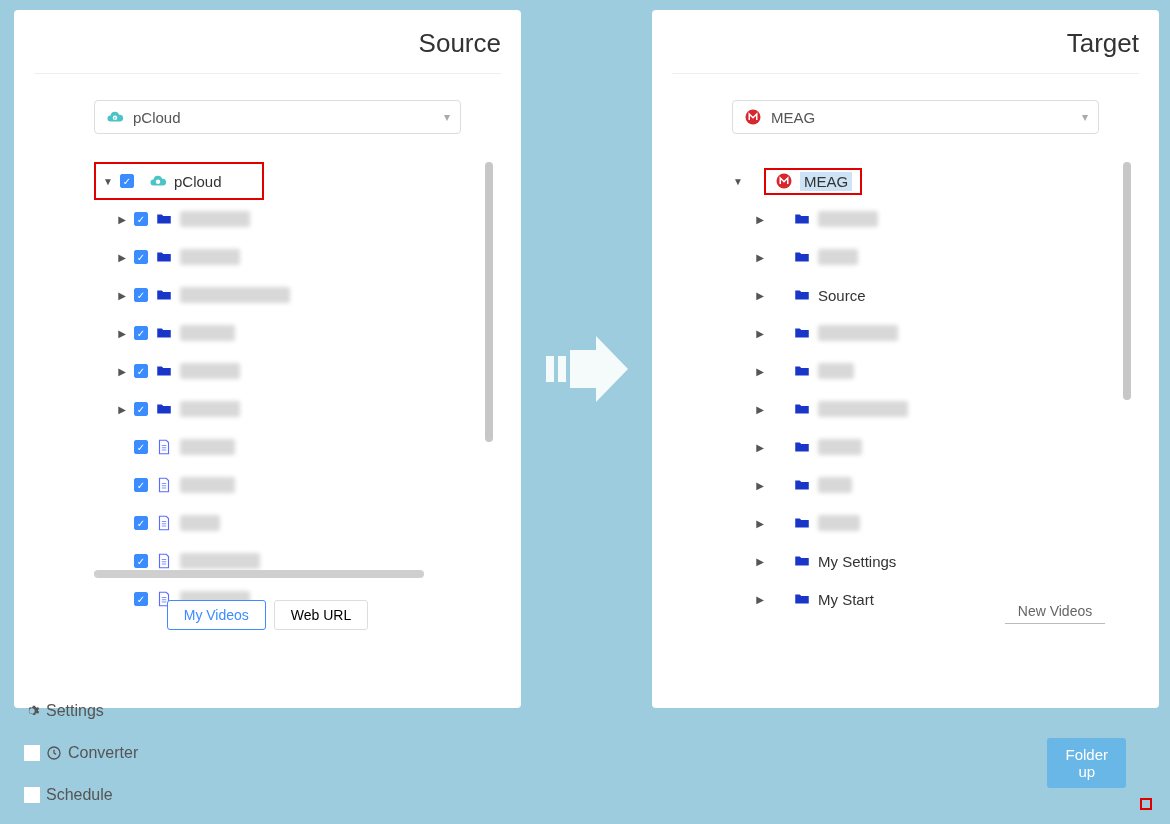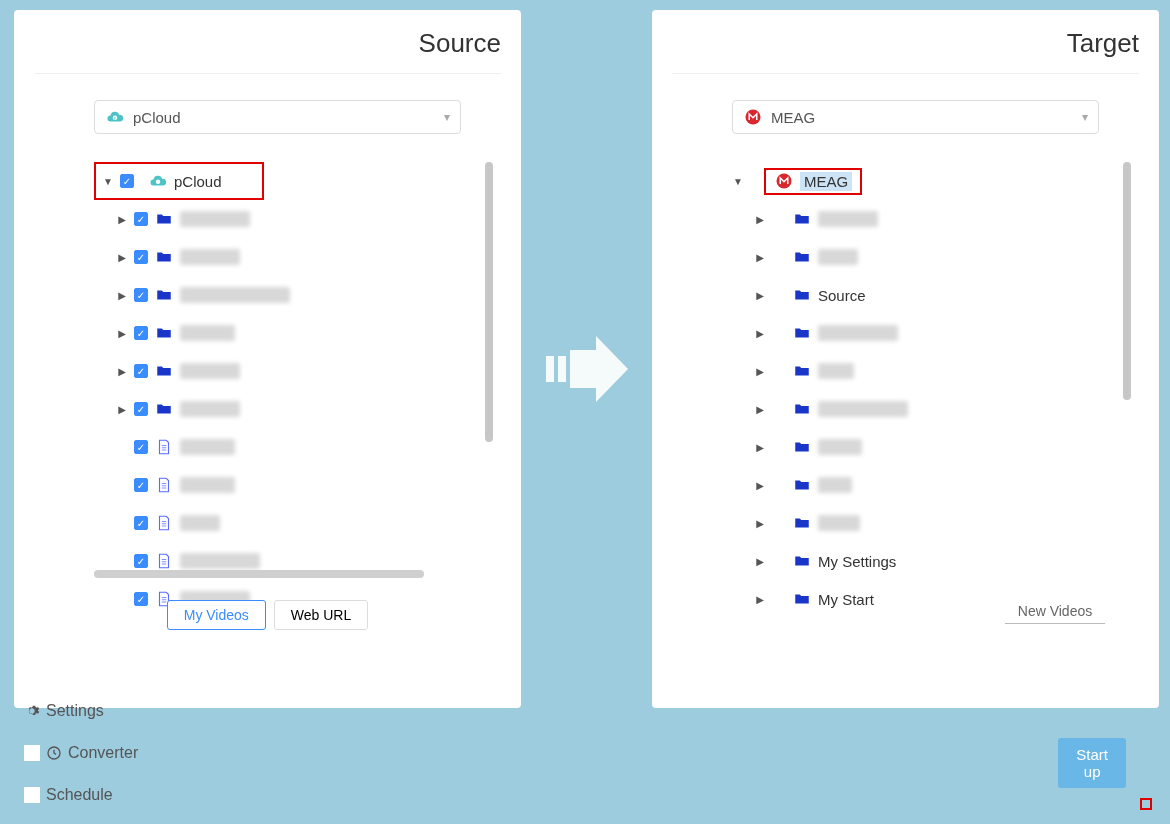--- a/index.html
+++ b/index.html
@@ -455,14 +455,14 @@
       </svg>
     <span>Converter</span>
   </div>
   <div class="bb-item">
     <span class="empty-cbx"></span>
     <span>Schedule</span>
   </div>
 </div>
 
 <div class="start-btn-wrap">
-  <button class="start-btn">Start up</button>
+  <button class="start-btn">Folder up</button>
 </div>
 
 </body></html>

